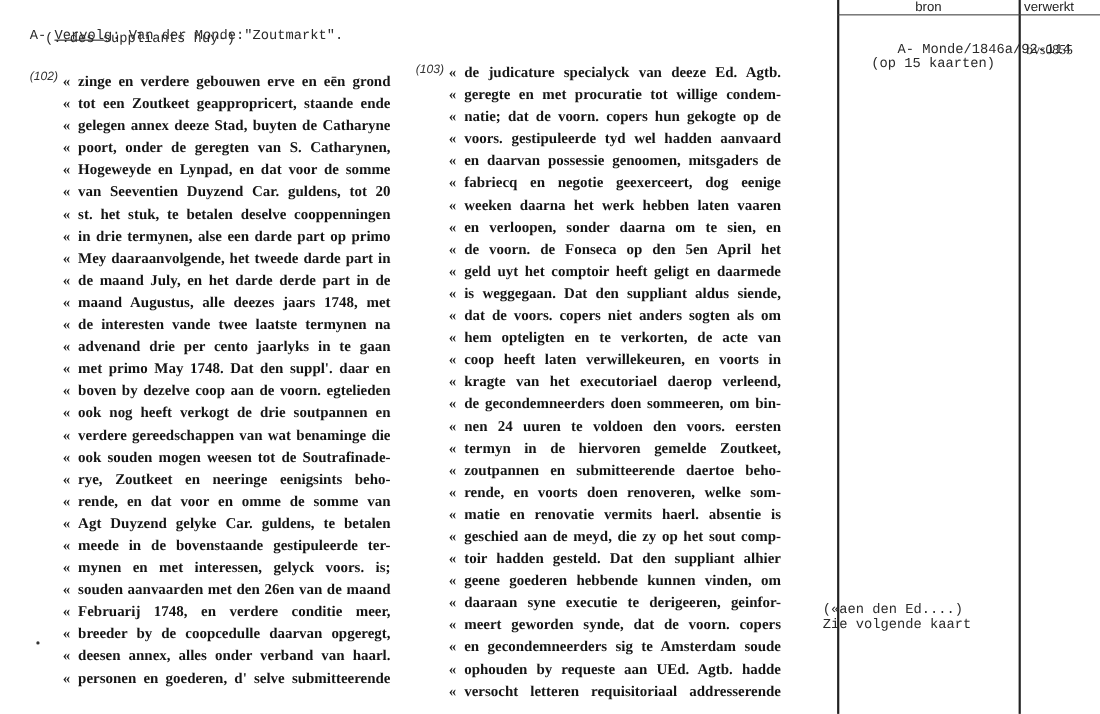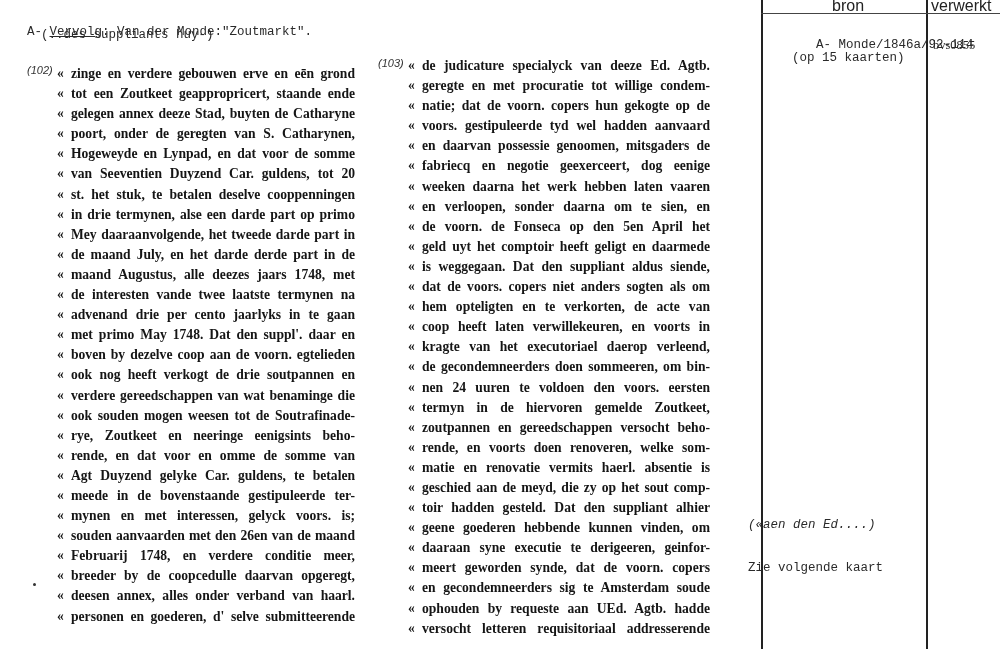--- a/index.html
+++ b/index.html
@@ -2,42 +2,42 @@
 <html><head>
 <meta charset="utf-8">
 <style>
   html, body { margin:0; padding:0; }
   body {
     width:1000px; height:649px; background:#ffffff; position:relative; overflow:hidden;
     color:#1a1a1a;
   }
   .mono { font-family:"Liberation Mono", "DejaVu Sans Mono", monospace; font-size:12.5px; color:#2a2a2a; }
   .serif { font-family:"Liberation Serif", "DejaVu Serif", serif; font-weight:bold; font-size:13.6px; color:#151515; }
-  .sans { font-family:"Liberation Sans", "DejaVu Sans", sans-serif; font-size:16px; color:#222; }
+  .sans { font-family:"Liberation Sans", "DejaVu Sans", sans-serif; font-size:12px; color:#222; }
 
   .header-line1 { position:absolute; left:27px; top:25px; white-space:pre; line-height:15px; }
   .header-line2 { position:absolute; left:27px; top:28px; white-space:pre; line-height:15px; }
   .uline { text-decoration:underline; }
 
   .page-num { position:absolute; font-family:"Liberation Sans","DejaVu Sans",sans-serif; font-size:11px; color:#333; font-style:italic; }
 
   .col { position:absolute; margin:0; padding:0; list-style:none; }
   .col li { height:20.1px; line-height:20.1px; white-space:nowrap; text-align:justify; text-align-last:justify; }
   .col li .q { display:inline-block; width:14px; font-weight:bold; }
   .col-left { left:57px; top:64px; width:298px; }
   .col-right { left:408px; top:56px; width:302px; }
 
   .vline { position:absolute; background:#222; width:2px; }
   .hline { position:absolute; background:#444; height:1px; }
 
   .th { position:absolute; top:0px; line-height:12px; }
   .ref1 { position:absolute; left:772px; top:38px; line-height:14px; white-space:pre;margin-left:44px; }
   .ref2 { position:absolute; left:792px; top:51px; line-height:14px; white-space:pre; }
   .ref3 { position:absolute; left:933px; top:38px; line-height:14px; white-space:pre;font-family:Liberation Serif, serif; }
-  .foot1 { position:absolute; left:748px; top:518px; line-height:14px; white-space:pre;font-style:italic; }
+  .foot1 { position:absolute; left:748px; top:547px; line-height:14px; white-space:pre; }
   .foot2 { position:absolute; left:748px; top:561px; line-height:14px; white-space:pre; }
   .dot { position:absolute; left:33px; top:583px; width:3px; height:3px; border-radius:50%; background:#333; }
 </style>
 </head>
 <body>
 
 <div class="header-line1 mono"><span>A- </span><span class="uline">Vervolg</span><span>: Van der Monde:"Zoutmarkt".</span></div>
 <div class="header-line2 mono" style="padding-left:14px;">(..des suppliants huy-)</div>
 
 <div class="page-num" style="left:27px; top:64px;text-align:center;">(102)</div>
@@ -86,21 +86,21 @@
     <li><span class="q">«</span><span>de voorn. de Fonseca op den 5en April het</span></li>
     <li><span class="q">«</span><span>geld uyt het comptoir heeft geligt en daarmede</span></li>
     <li><span class="q">«</span><span>is weggegaan.  Dat den suppliant aldus siende,</span></li>
     <li><span class="q">«</span><span>dat de voors. copers niet anders sogten als om</span></li>
     <li><span class="q">«</span><span>hem opteligten en te verkorten, de acte van</span></li>
     <li><span class="q">«</span><span>coop heeft laten verwillekeuren, en voorts in</span></li>
     <li><span class="q">«</span><span>kragte van het executoriael daerop verleend,</span></li>
     <li><span class="q">«</span><span>de gecondemneerders doen sommeeren, om bin-</span></li>
     <li><span class="q">«</span><span>nen 24 uuren te voldoen den voors. eersten</span></li>
     <li><span class="q">«</span><span>termyn in de hiervoren gemelde Zoutkeet,</span></li>
-    <li><span class="q">«</span><span>zoutpannen en gereedschappen versocht beho-</span></li>
+    <li><span class="q">«</span><span>zoutpannen en submitteerende daertoe beho-</span></li>
     <li><span class="q">«</span><span>rende, en voorts doen renoveren, welke som-</span></li>
     <li><span class="q">«</span><span>matie en renovatie vermits haerl. absentie is</span></li>
     <li><span class="q">«</span><span>geschied aan de meyd, die zy op het sout comp-</span></li>
     <li><span class="q">«</span><span>toir hadden gesteld.  Dat den suppliant alhier</span></li>
     <li><span class="q">«</span><span>geene goederen hebbende kunnen vinden, om</span></li>
     <li><span class="q">«</span><span>daaraan syne executie te derigeeren, geinfor-</span></li>
     <li><span class="q">«</span><span>meert geworden synde, dat de voorn. copers</span></li>
     <li><span class="q">«</span><span>en gecondemneerders sig te Amsterdam soude</span></li>
     <li><span class="q">«</span><span>ophouden by requeste aan UEd. Agtb. hadde</span></li>
     <li><span class="q">«</span><span>versocht letteren requisitoriaal addresserende</span></li>

